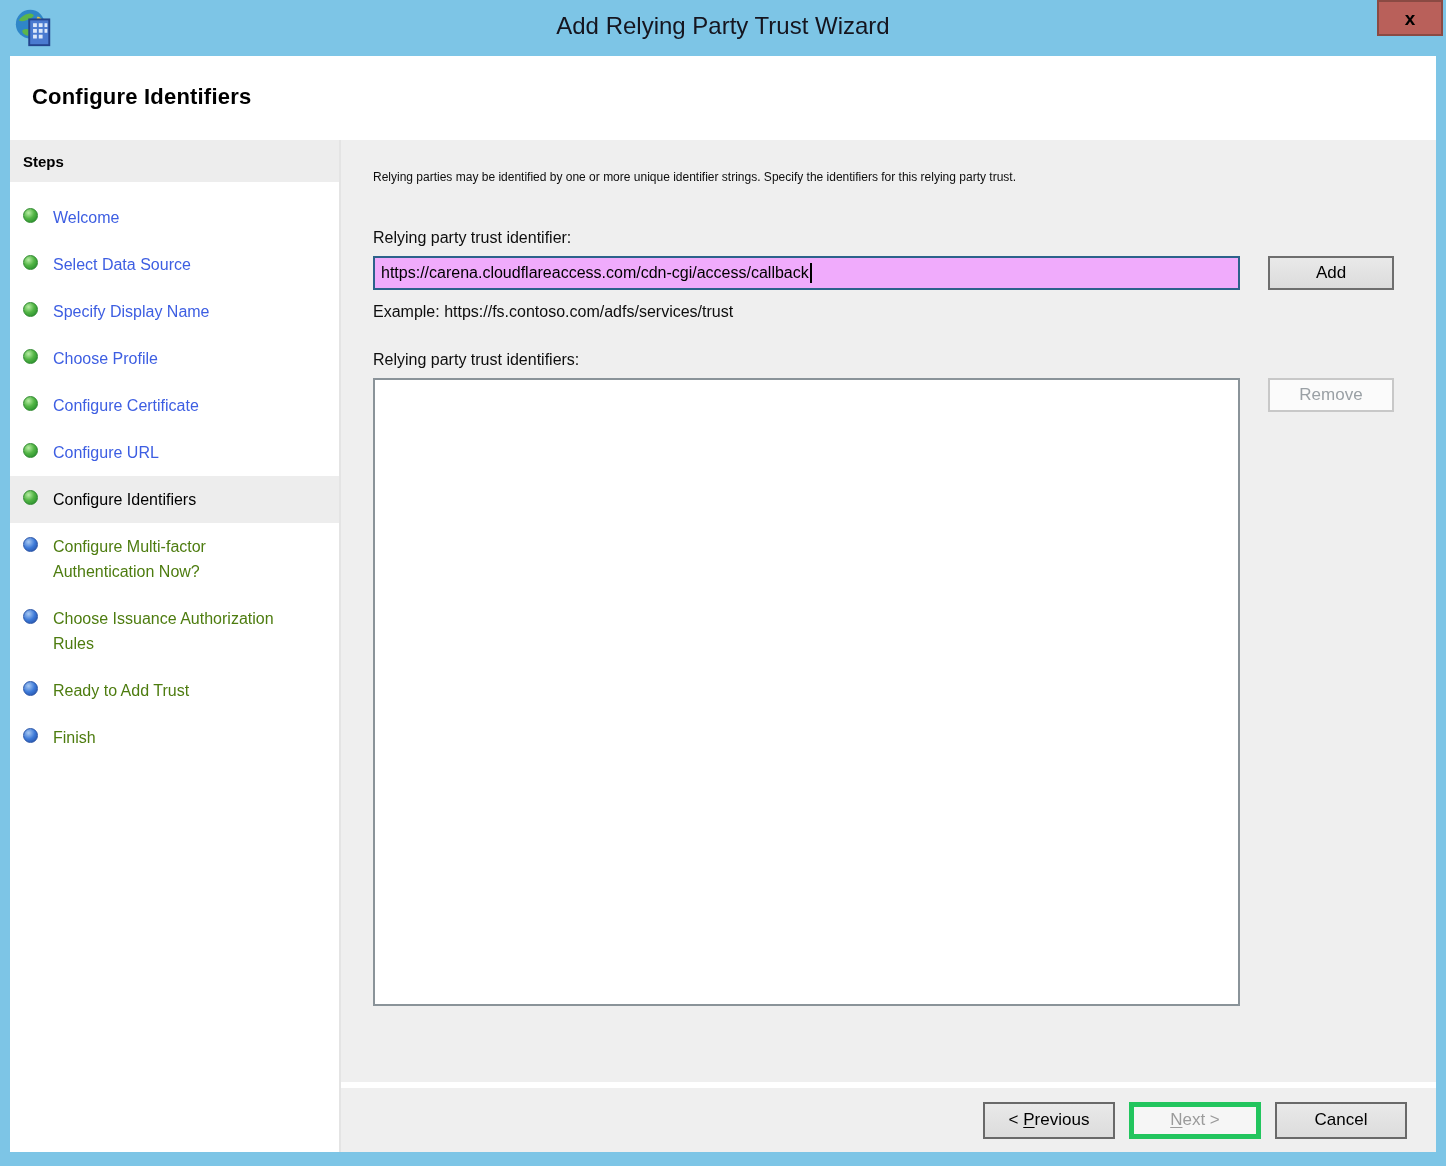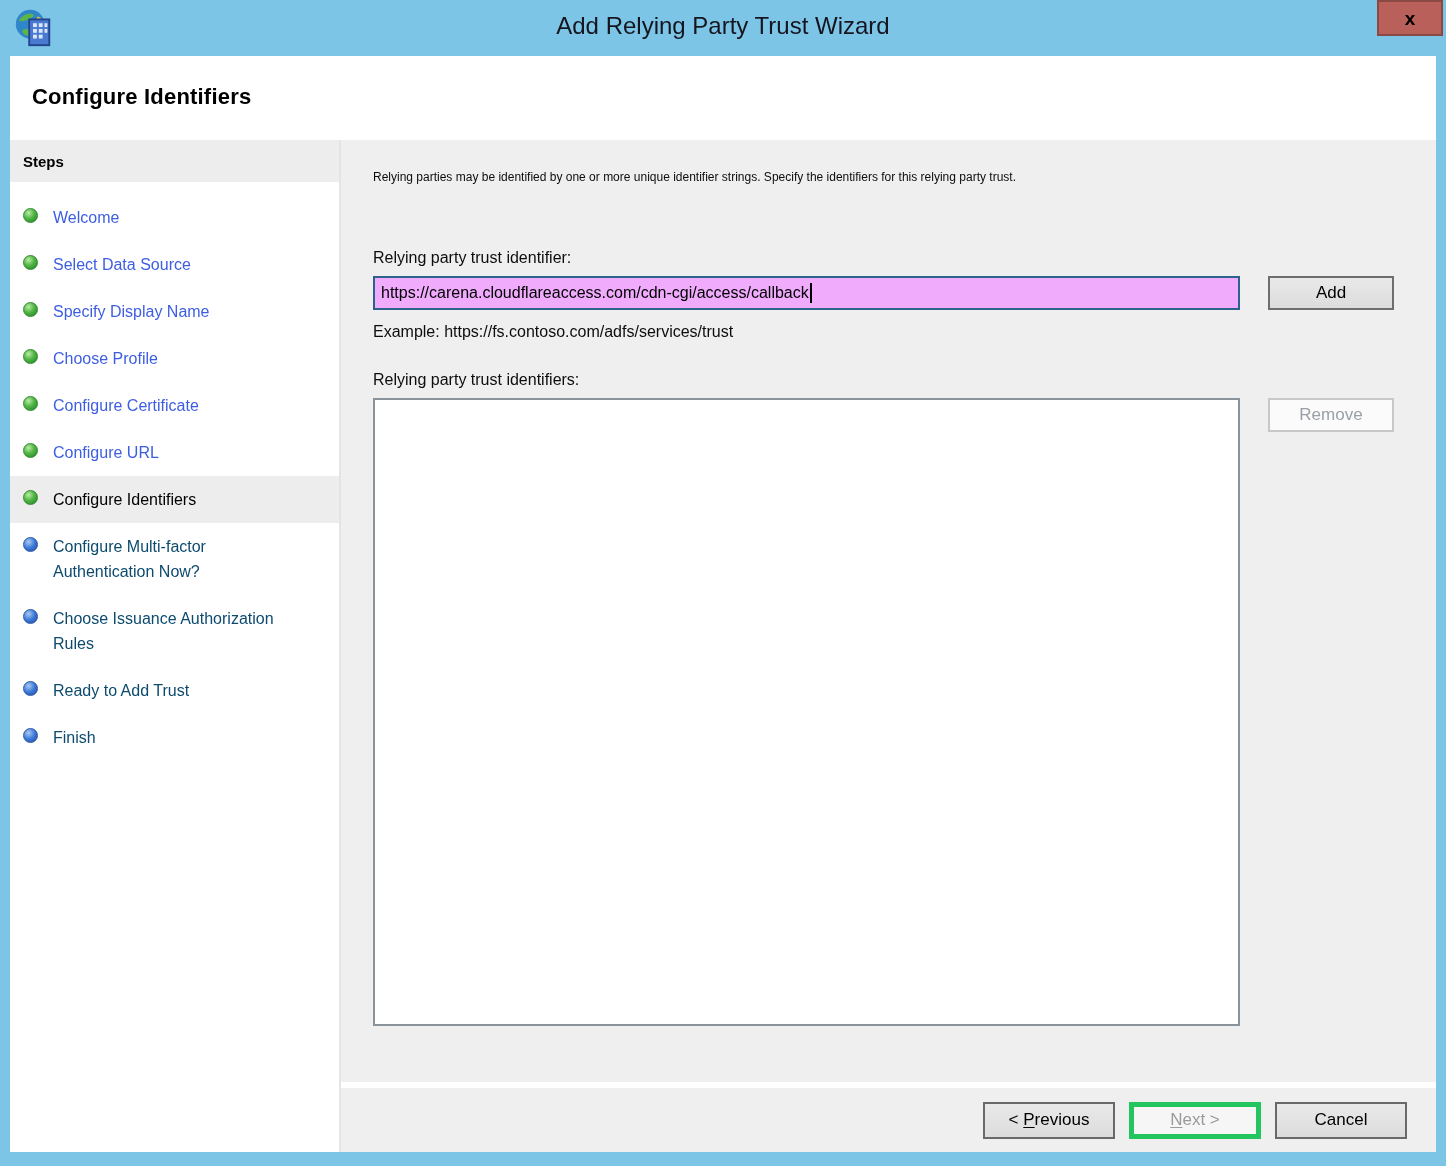--- a/index.html
+++ b/index.html
@@ -76,31 +76,31 @@
     border: 1px solid #2f8a2f;
   }
   .step-item.todo .bullet {
     background: radial-gradient(circle at 35% 30%, #a9c9f2 0%, #3c79d8 50%, #2a57ad 85%);
     border: 1px solid #2a55a8;
   }
   .step-item .step-label { font-size: 16px; line-height: 25px; max-width: 235px; }
   .step-item.done .step-label { color: #3d5ee2; }
   .step-item.current { background: #ededed; }
   .step-item.current .step-label { color: #000; }
-  .step-item.todo .step-label { color: #0c4a6e; }
+  .step-item.todo .step-label { color: #4d7c0f; }
 
   
   .main-col { flex: 1; display: flex; flex-direction: column; min-width: 0; }
   .main-content {
     flex: 1; background: #efefef; padding: 24px 0 0 32px; min-height: 0;
   }
   .intro {
     width: 1030px; font-size: 12px; line-height: 27px; color: #0d0d0d;
   }
-  .field-label { font-size: 16px; color: #0d0d0d; margin-top: 58px; }
+  .field-label { font-size: 16px; color: #0d0d0d; margin-top: 38px; }
   .row { display: flex; align-items: flex-start; margin-top: 9px; }
   .textbox {
     width: 867px; height: 34px; background: #f0abfc;
     border: 2px solid #2c628b;
     font-size: 16px; color: #000;
     display: flex; align-items: center;
     padding-left: 6px; white-space: nowrap; overflow: hidden;
   }
   .caret { display: inline-block; width: 2px; height: 20px; background: #000; margin-left: 1px; flex: none; }
   .side-btn {

